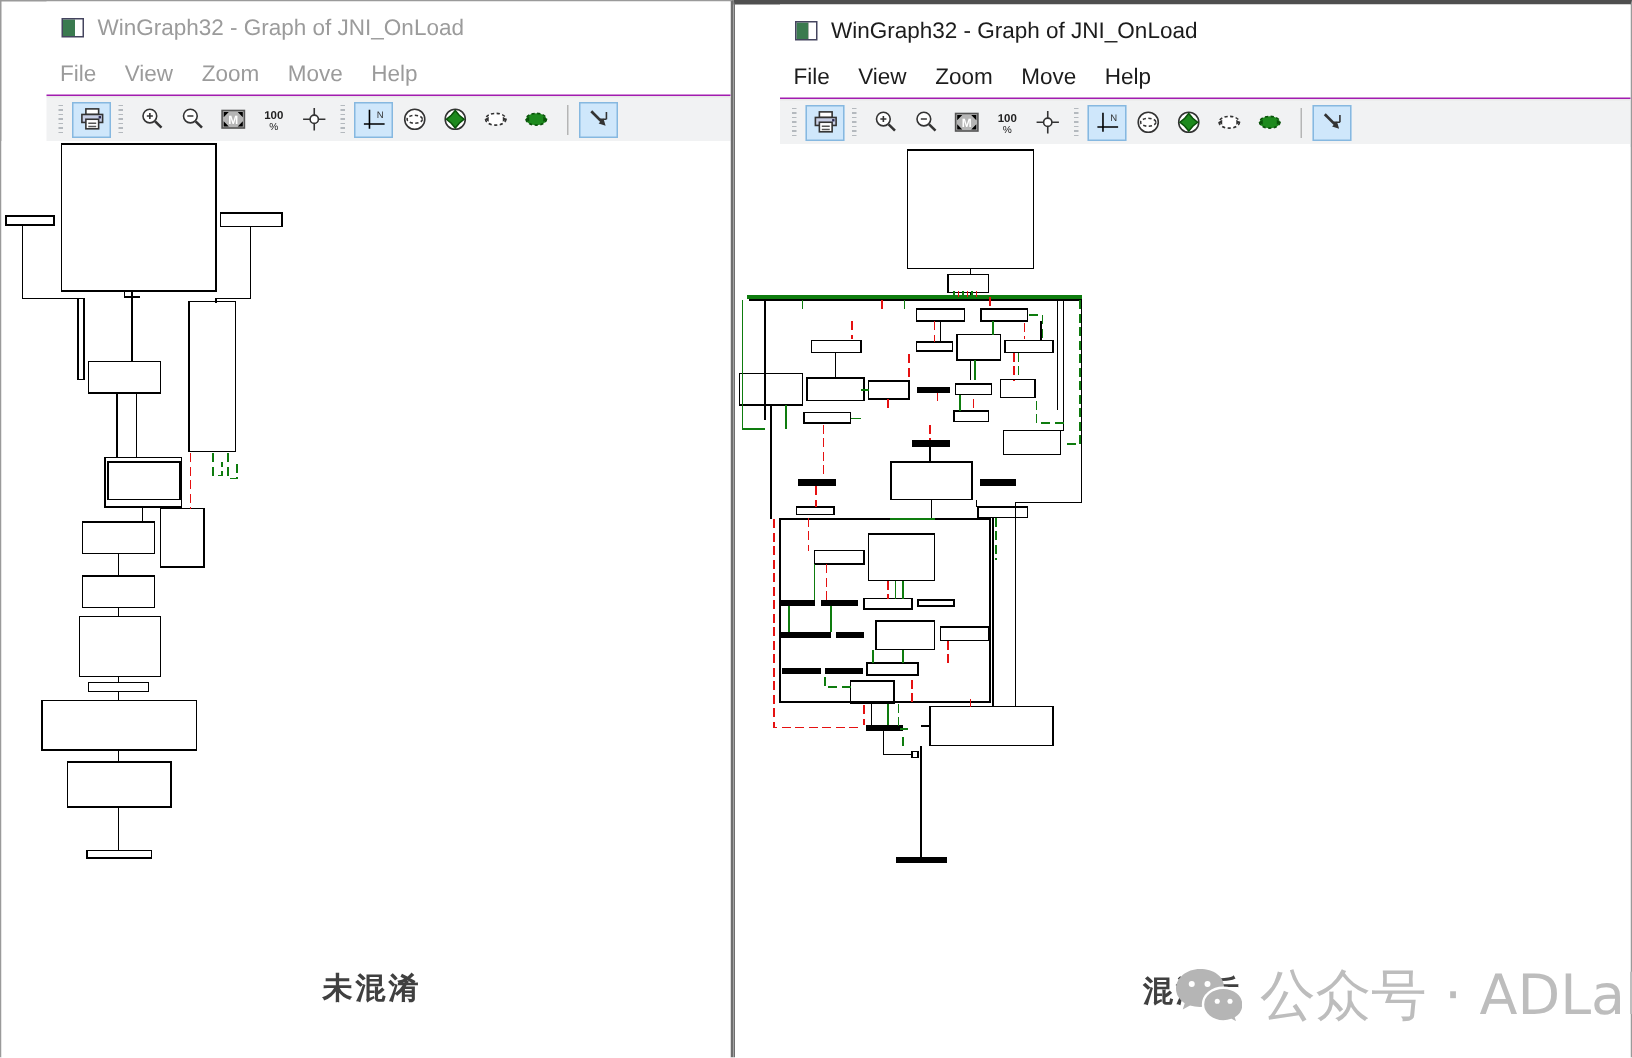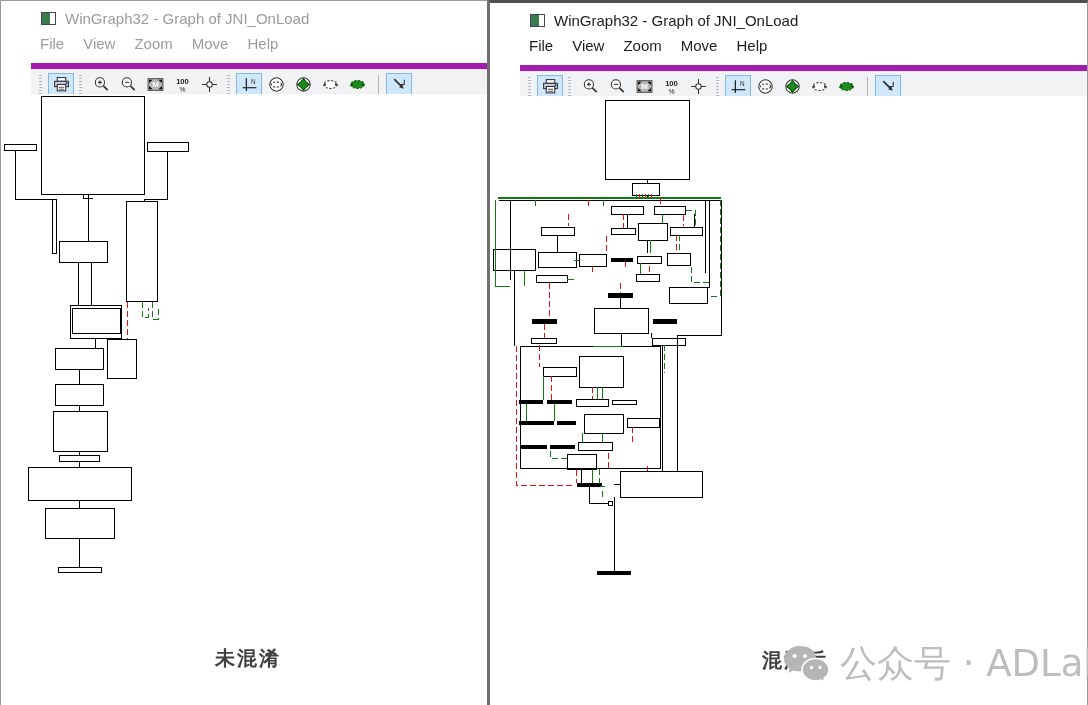--- a/index.html
+++ b/index.html
@@ -7,21 +7,21 @@
        font-family:"Liberation Sans","DejaVu Sans",sans-serif;}
   .window{position:absolute;top:0;height:705px;background:#fff;box-sizing:border-box;padding-left:30px;}
   .window.left{left:0;width:489px;border:1px solid #9a9a9a;border-right:2px solid #6e6e6e;border-bottom:none;}
   .window.right{left:489px;width:599px;border:1px solid #9a9a9a;border-top:3px solid #4f4f4f;border-left:1px solid #6e6e6e;border-bottom:none;}
   .titlebar{height:34px;display:flex;align-items:center;background:#fff;}
   .wicon{width:15px;height:13px;margin-left:10px;border:1px solid #44445e;box-sizing:border-box;
          background:linear-gradient(to right,#3a7a4f 0 59%,#a8b4ac 59% 64%,#ffffff 64%);}
   .wtitle{margin-left:9px;font-size:15px;}
   .left  .wtitle,.left .mitem{color:#9b9b9b;}
   .right .wtitle,.right .mitem{color:#1c1c1c;}
-  .menubar{height:28px;display:flex;align-items:flex-start;padding-left:9px;border-bottom:6px solid #a21caf;background:#fff;}
+  .menubar{height:28px;display:flex;align-items:center;padding-left:9px;border-bottom:1px solid #a21caf;background:#fff;}
   .mitem{font-size:15px;margin-right:19px;cursor:default;}
   .toolbar{height:29px;display:flex;align-items:center;background:#f1f2f3;
            border-top:1px solid #e8e8e8;border-bottom:2px solid #8f959b;padding-left:4px;}
   .grip{width:3px;height:20px;margin:0 6px 0 4px;
         background:repeating-linear-gradient(to bottom,#b4b9be 0 1px,transparent 1px 3px);}
   .tsep{width:1px;height:20px;background:#b5b5b5;margin:0 7px;}
   .tbtn{width:26px;height:24px;display:flex;align-items:center;justify-content:center;
         border:1px solid transparent;box-sizing:border-box;margin-right:1px;}
   .tbtn.hl{background:#cfe7fb;border:1px solid #86b8e0;}
   .client{position:absolute;left:0;top:93px;right:0;bottom:0;background:#fff;}

